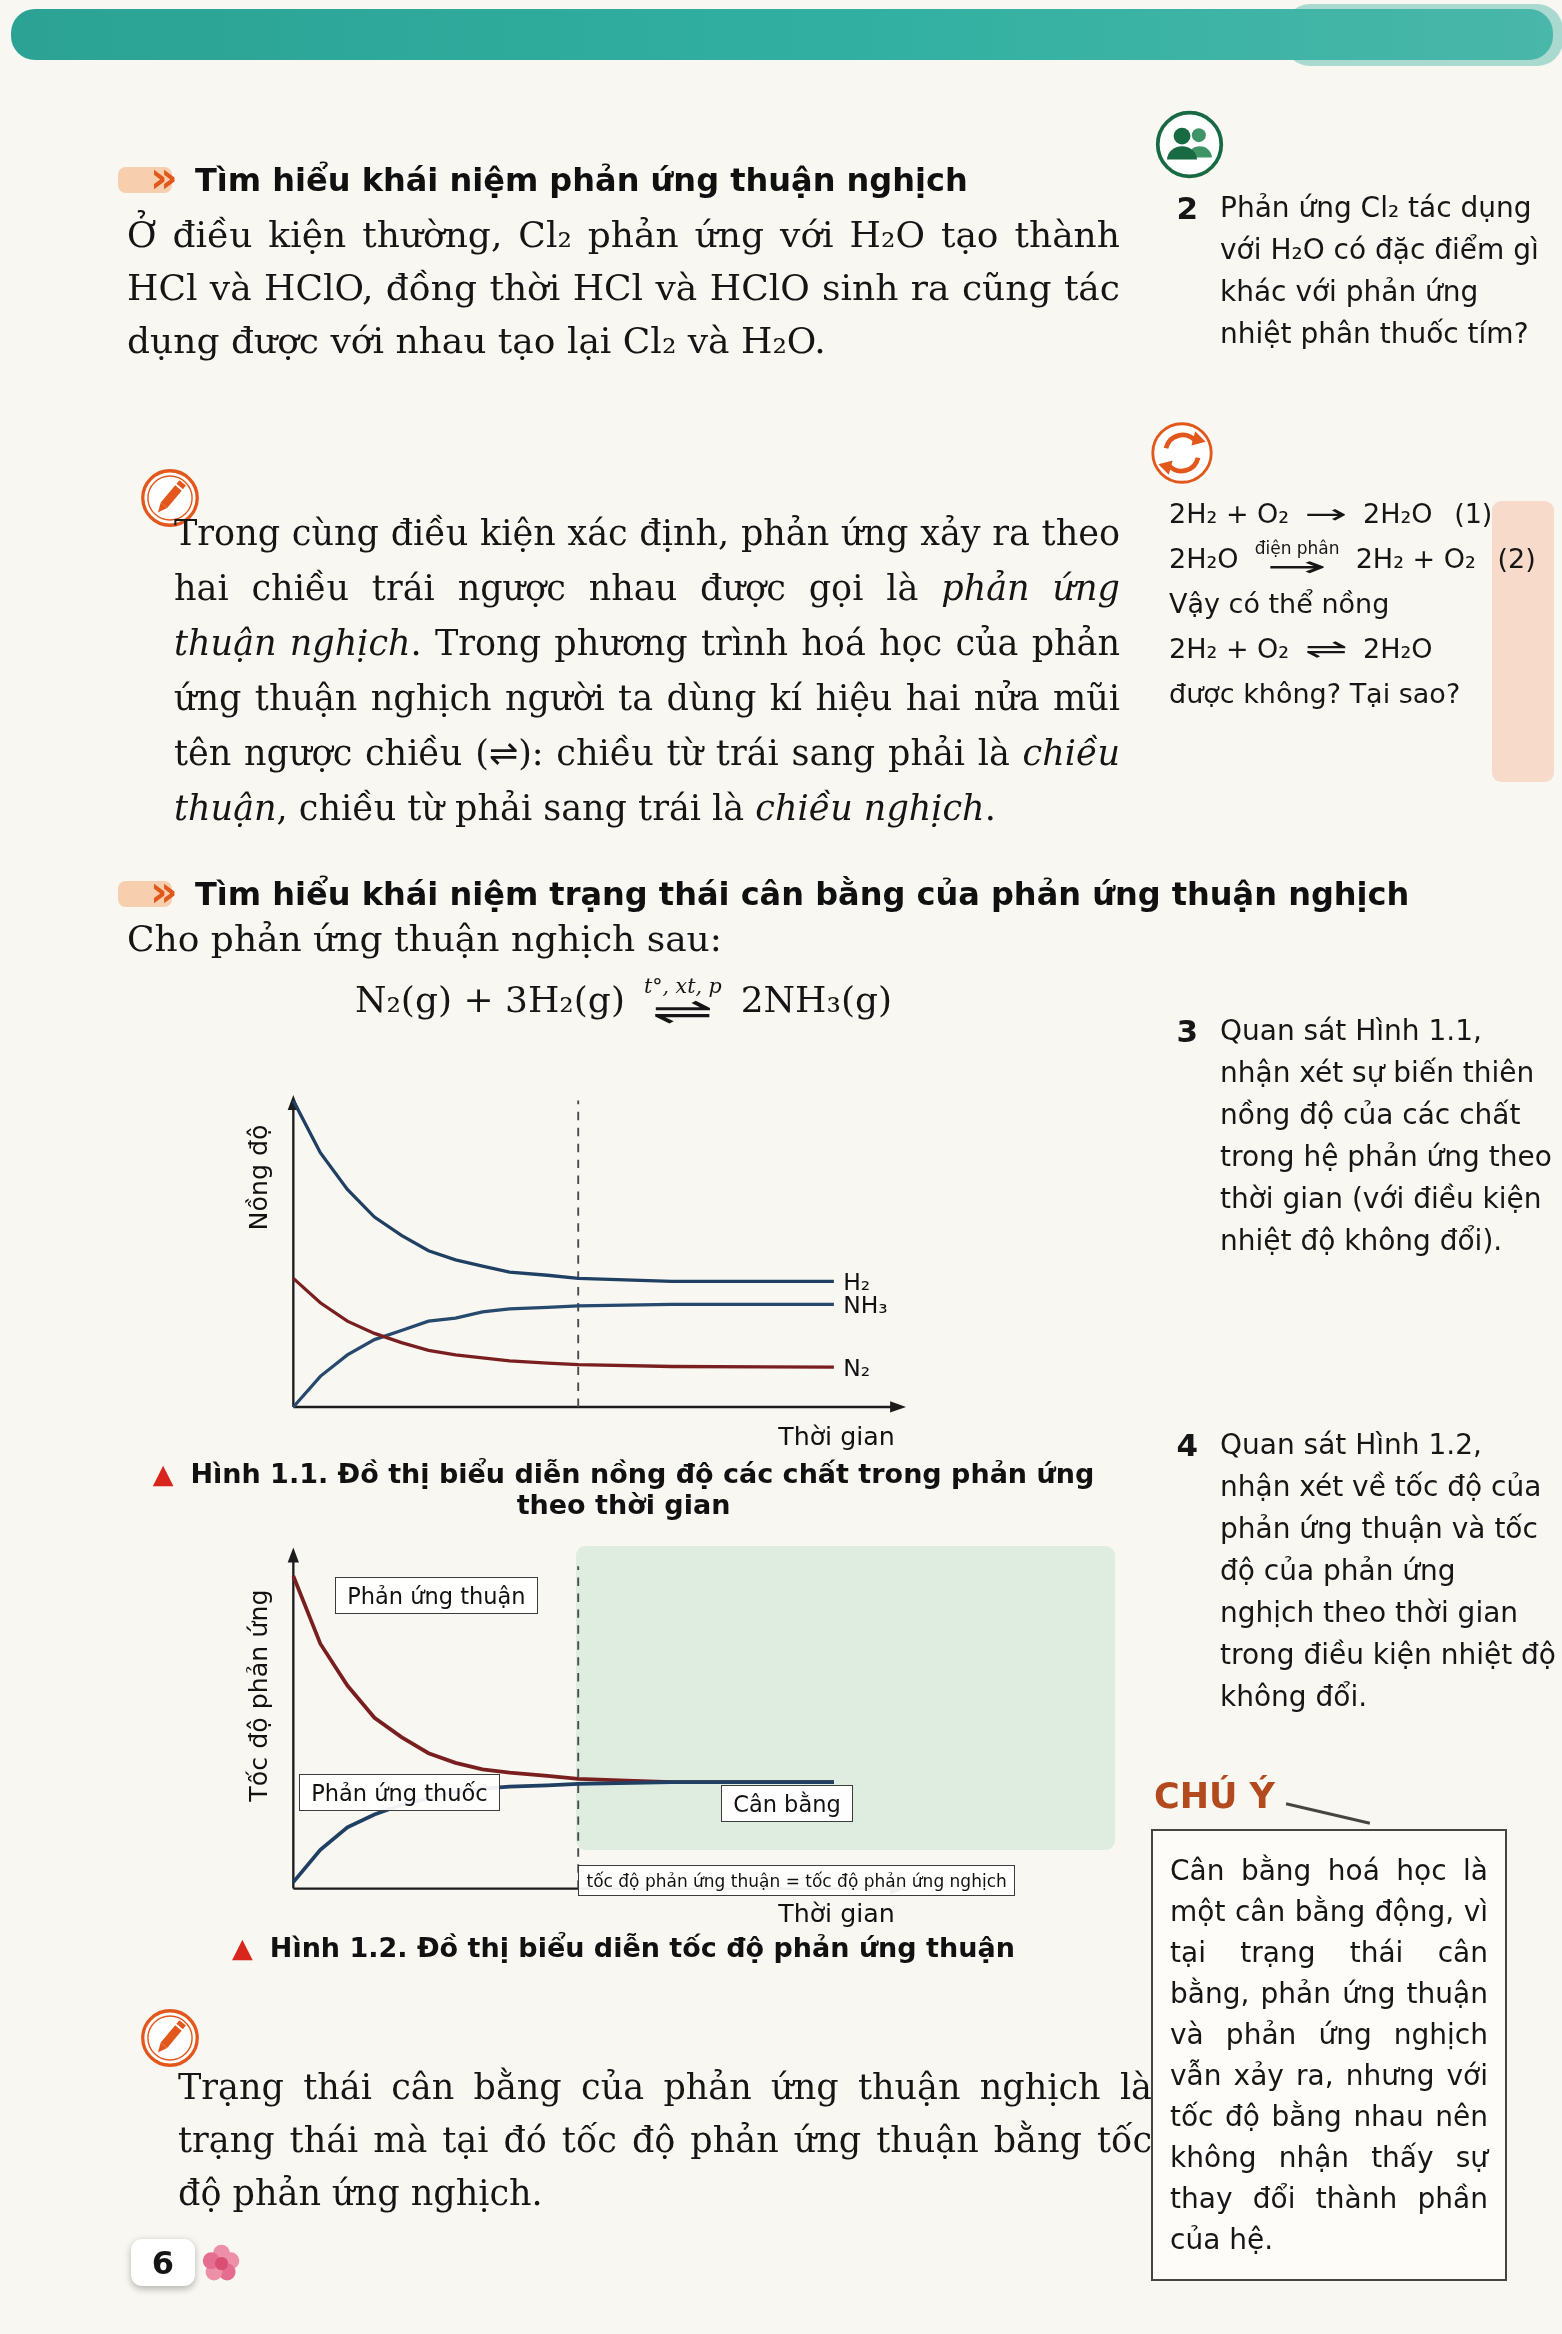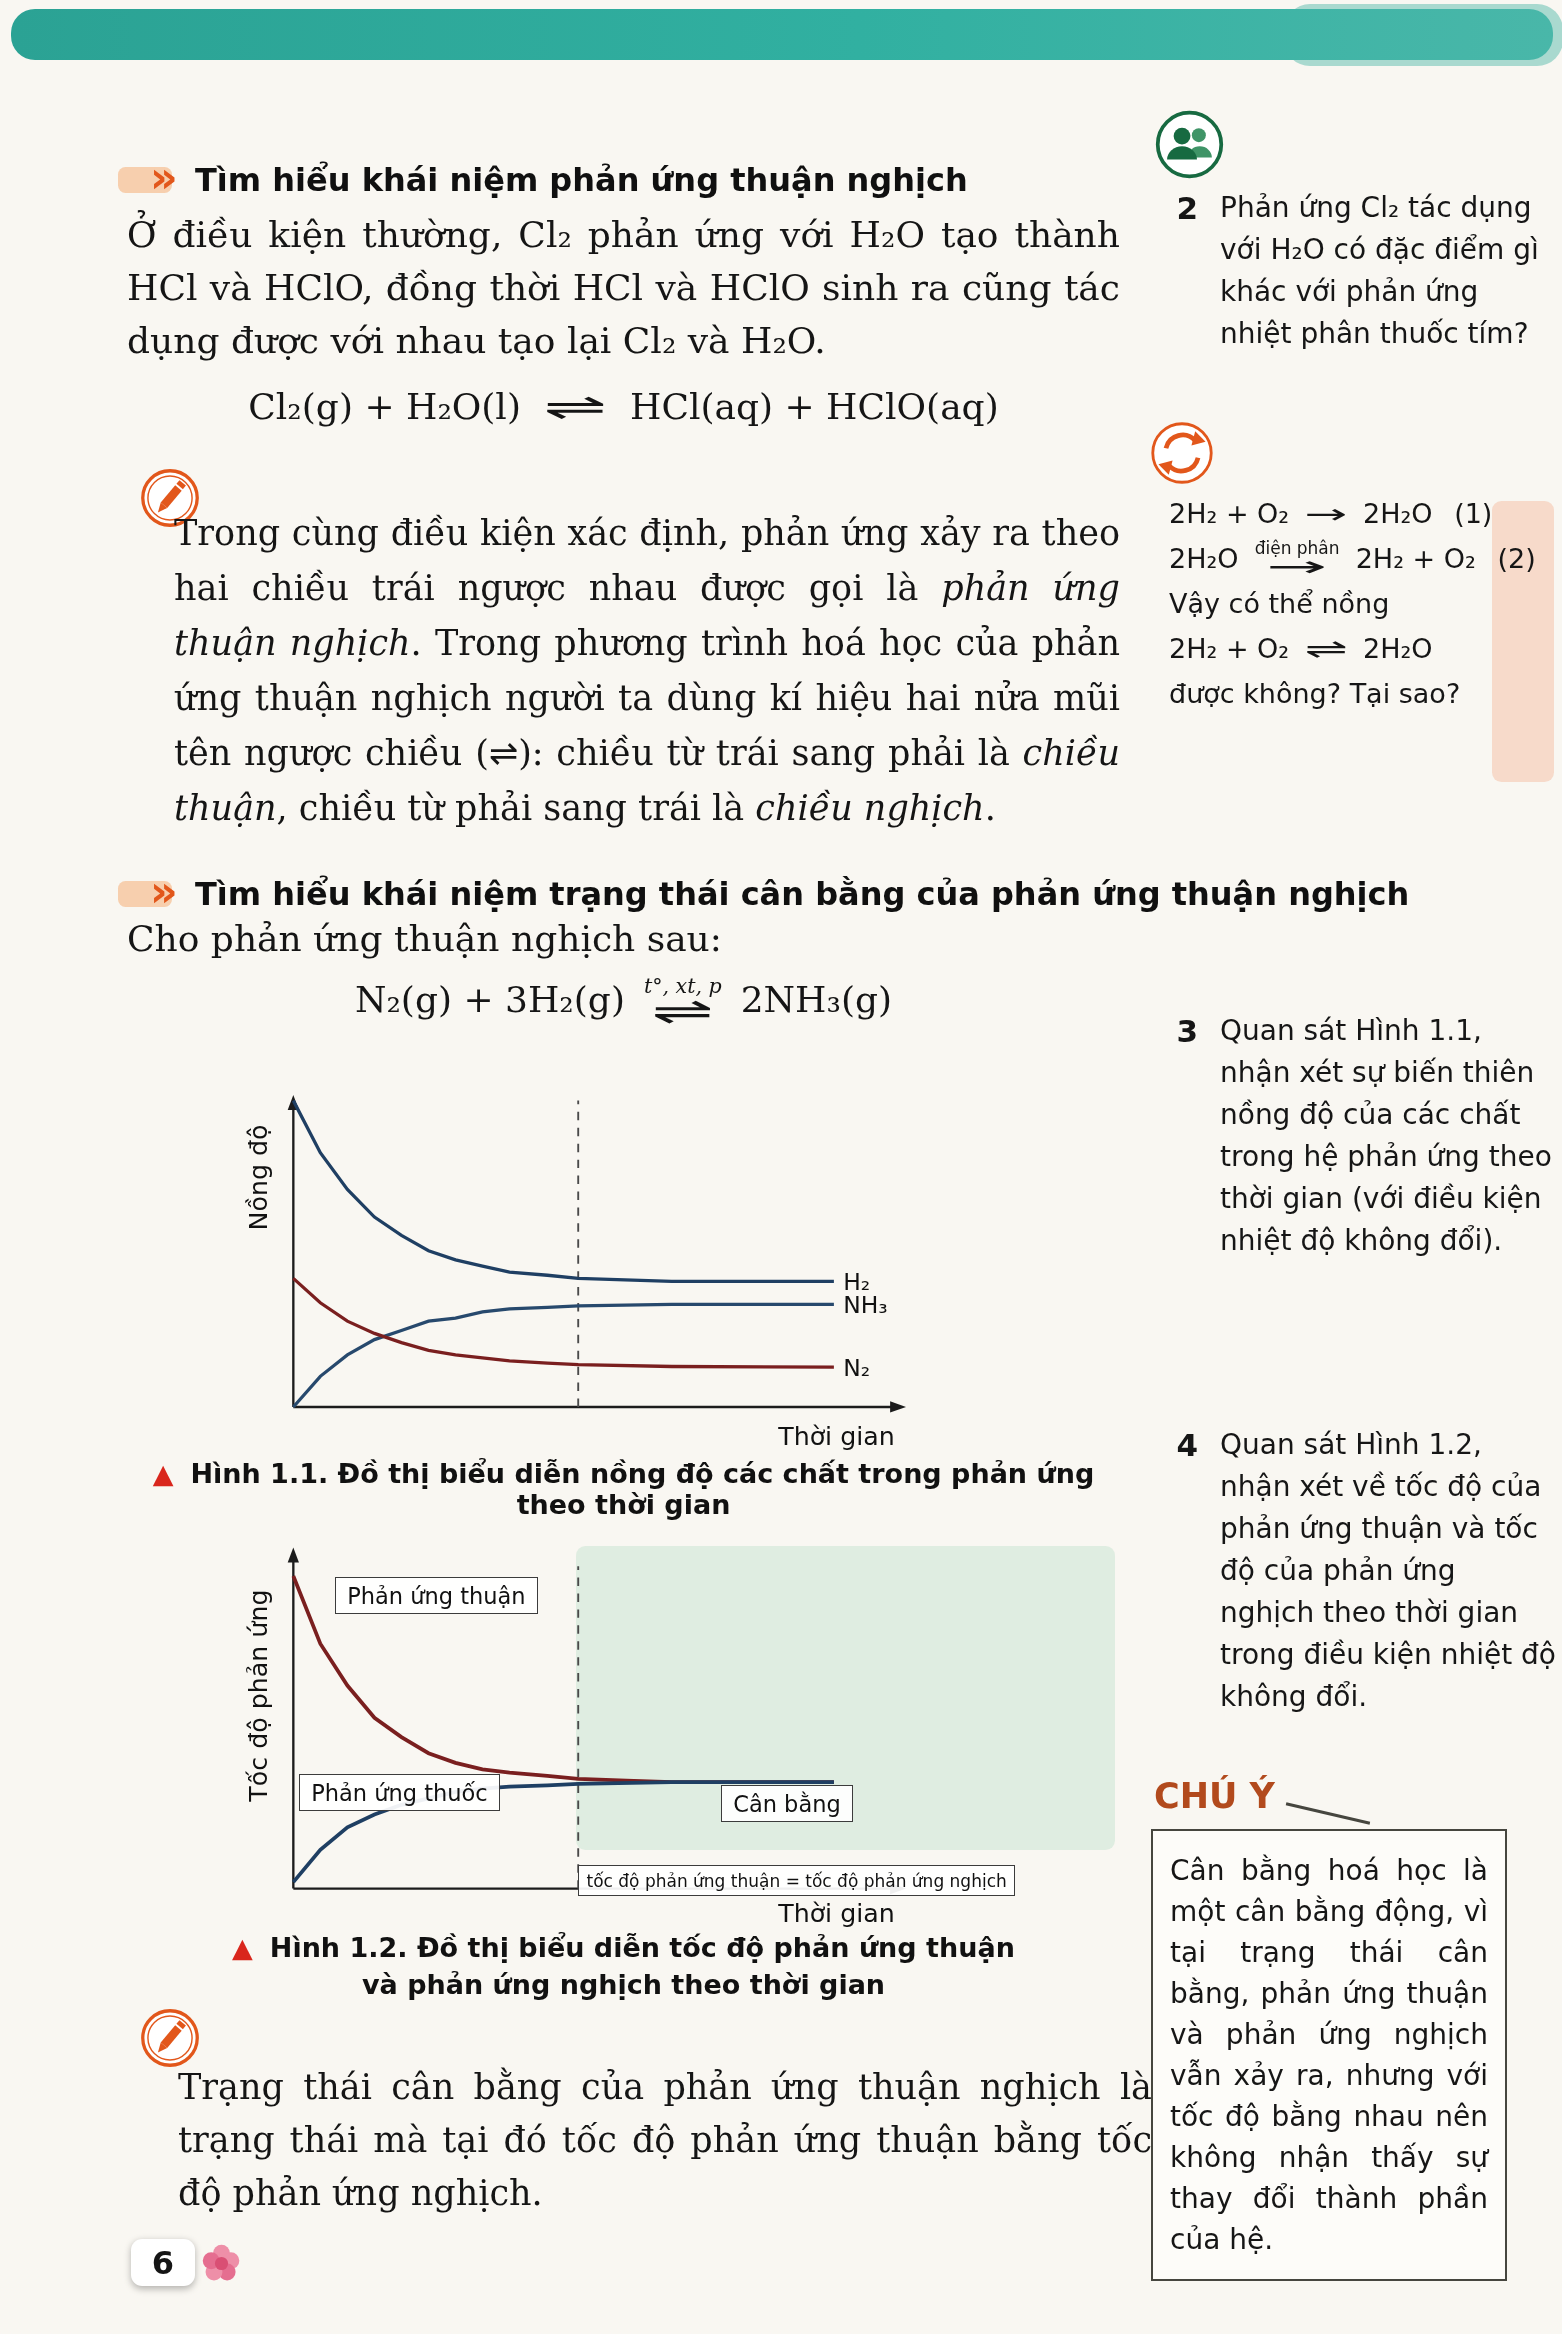--- a/index.html
+++ b/index.html
@@ -85,25 +85,20 @@
   <div class="sec-h" style="left:118px;top:161px;">
     <span class="tagwrap">
       <span class="tag-pill"></span>
       <span class="chev">»</span>
     </span>
     <span>Tìm hiểu khái niệm phản ứng thuận nghịch</span>
   </div>
 
   <p class="body-text" style="left:127px;top:208px;width:993px;margin:0;">Ở điều kiện thường, Cl₂ phản ứng với H₂O tạo thành HCl và HClO, đồng thời HCl và HClO sinh ra cũng tác dụng được với nhau tạo lại Cl₂ và H₂O.</p>
 
-  <div class="eq" style="left:127px;top:386px;width:993px;">
-    <span>Cl₂(g) + H₂O(l)</span>
-    <span class="arr arr-wide">⇌</span>
-    <span>HCl(aq) + HClO(aq)</span>
-  </div>
 
   <div class="icon" style="left:139px;top:467px;">
     <svg width="62" height="62" viewBox="0 0 66 66">
       <circle cx="33" cy="33" r="29" fill="#fff" stroke="#e2571b" stroke-width="3.5"></circle>
       <circle cx="33" cy="33" r="23.5" fill="none" stroke="#e2571b" stroke-width="1.5"></circle>
       <g transform="rotate(40 33 33)">
         <rect x="28.5" y="12" width="9" height="5" fill="#e2571b"></rect>
         <rect x="28.5" y="19" width="9" height="24" fill="#e2571b"></rect>
         <polygon points="28.5,43 37.5,43 33,53" fill="#e2571b"></polygon>
       </g>
@@ -176,23 +171,20 @@
     <div class="clabel" style="left:96px;top:52px;">Phản ứng thuận</div>
     <div class="clabel" style="left:60px;top:249px;">Phản ứng thuốc</div>
     <div class="clabel" style="left:482px;top:260px;">Cân bằng</div>
     <div class="cnote" style="left:339px;top:311px;margin-top:29px;">tốc độ phản ứng thuận = tốc độ phản ứng nghịch</div>
   </div>
 
   <div class="caption" style="top:1932px;">
     <span class="tri">▲</span>
     <span>Hình 1.2.</span>
     <span>Đồ thị biểu diễn tốc độ phản ứng thuận</span>
-  </div>
-  <div class="caption" style="top:1969px;">
-    <span>và phản ứng nghịch theo thời gian</span>
   </div>
 
   <div class="icon" style="left:139px;top:2007px;">
     <svg width="62" height="62" viewBox="0 0 66 66">
       <circle cx="33" cy="33" r="29" fill="#fff" stroke="#e2571b" stroke-width="3.5"></circle>
       <circle cx="33" cy="33" r="23.5" fill="none" stroke="#e2571b" stroke-width="1.5"></circle>
       <g transform="rotate(40 33 33)">
         <rect x="28.5" y="12" width="9" height="5" fill="#e2571b"></rect>
         <rect x="28.5" y="19" width="9" height="24" fill="#e2571b"></rect>
         <polygon points="28.5,43 37.5,43 33,53" fill="#e2571b"></polygon>

